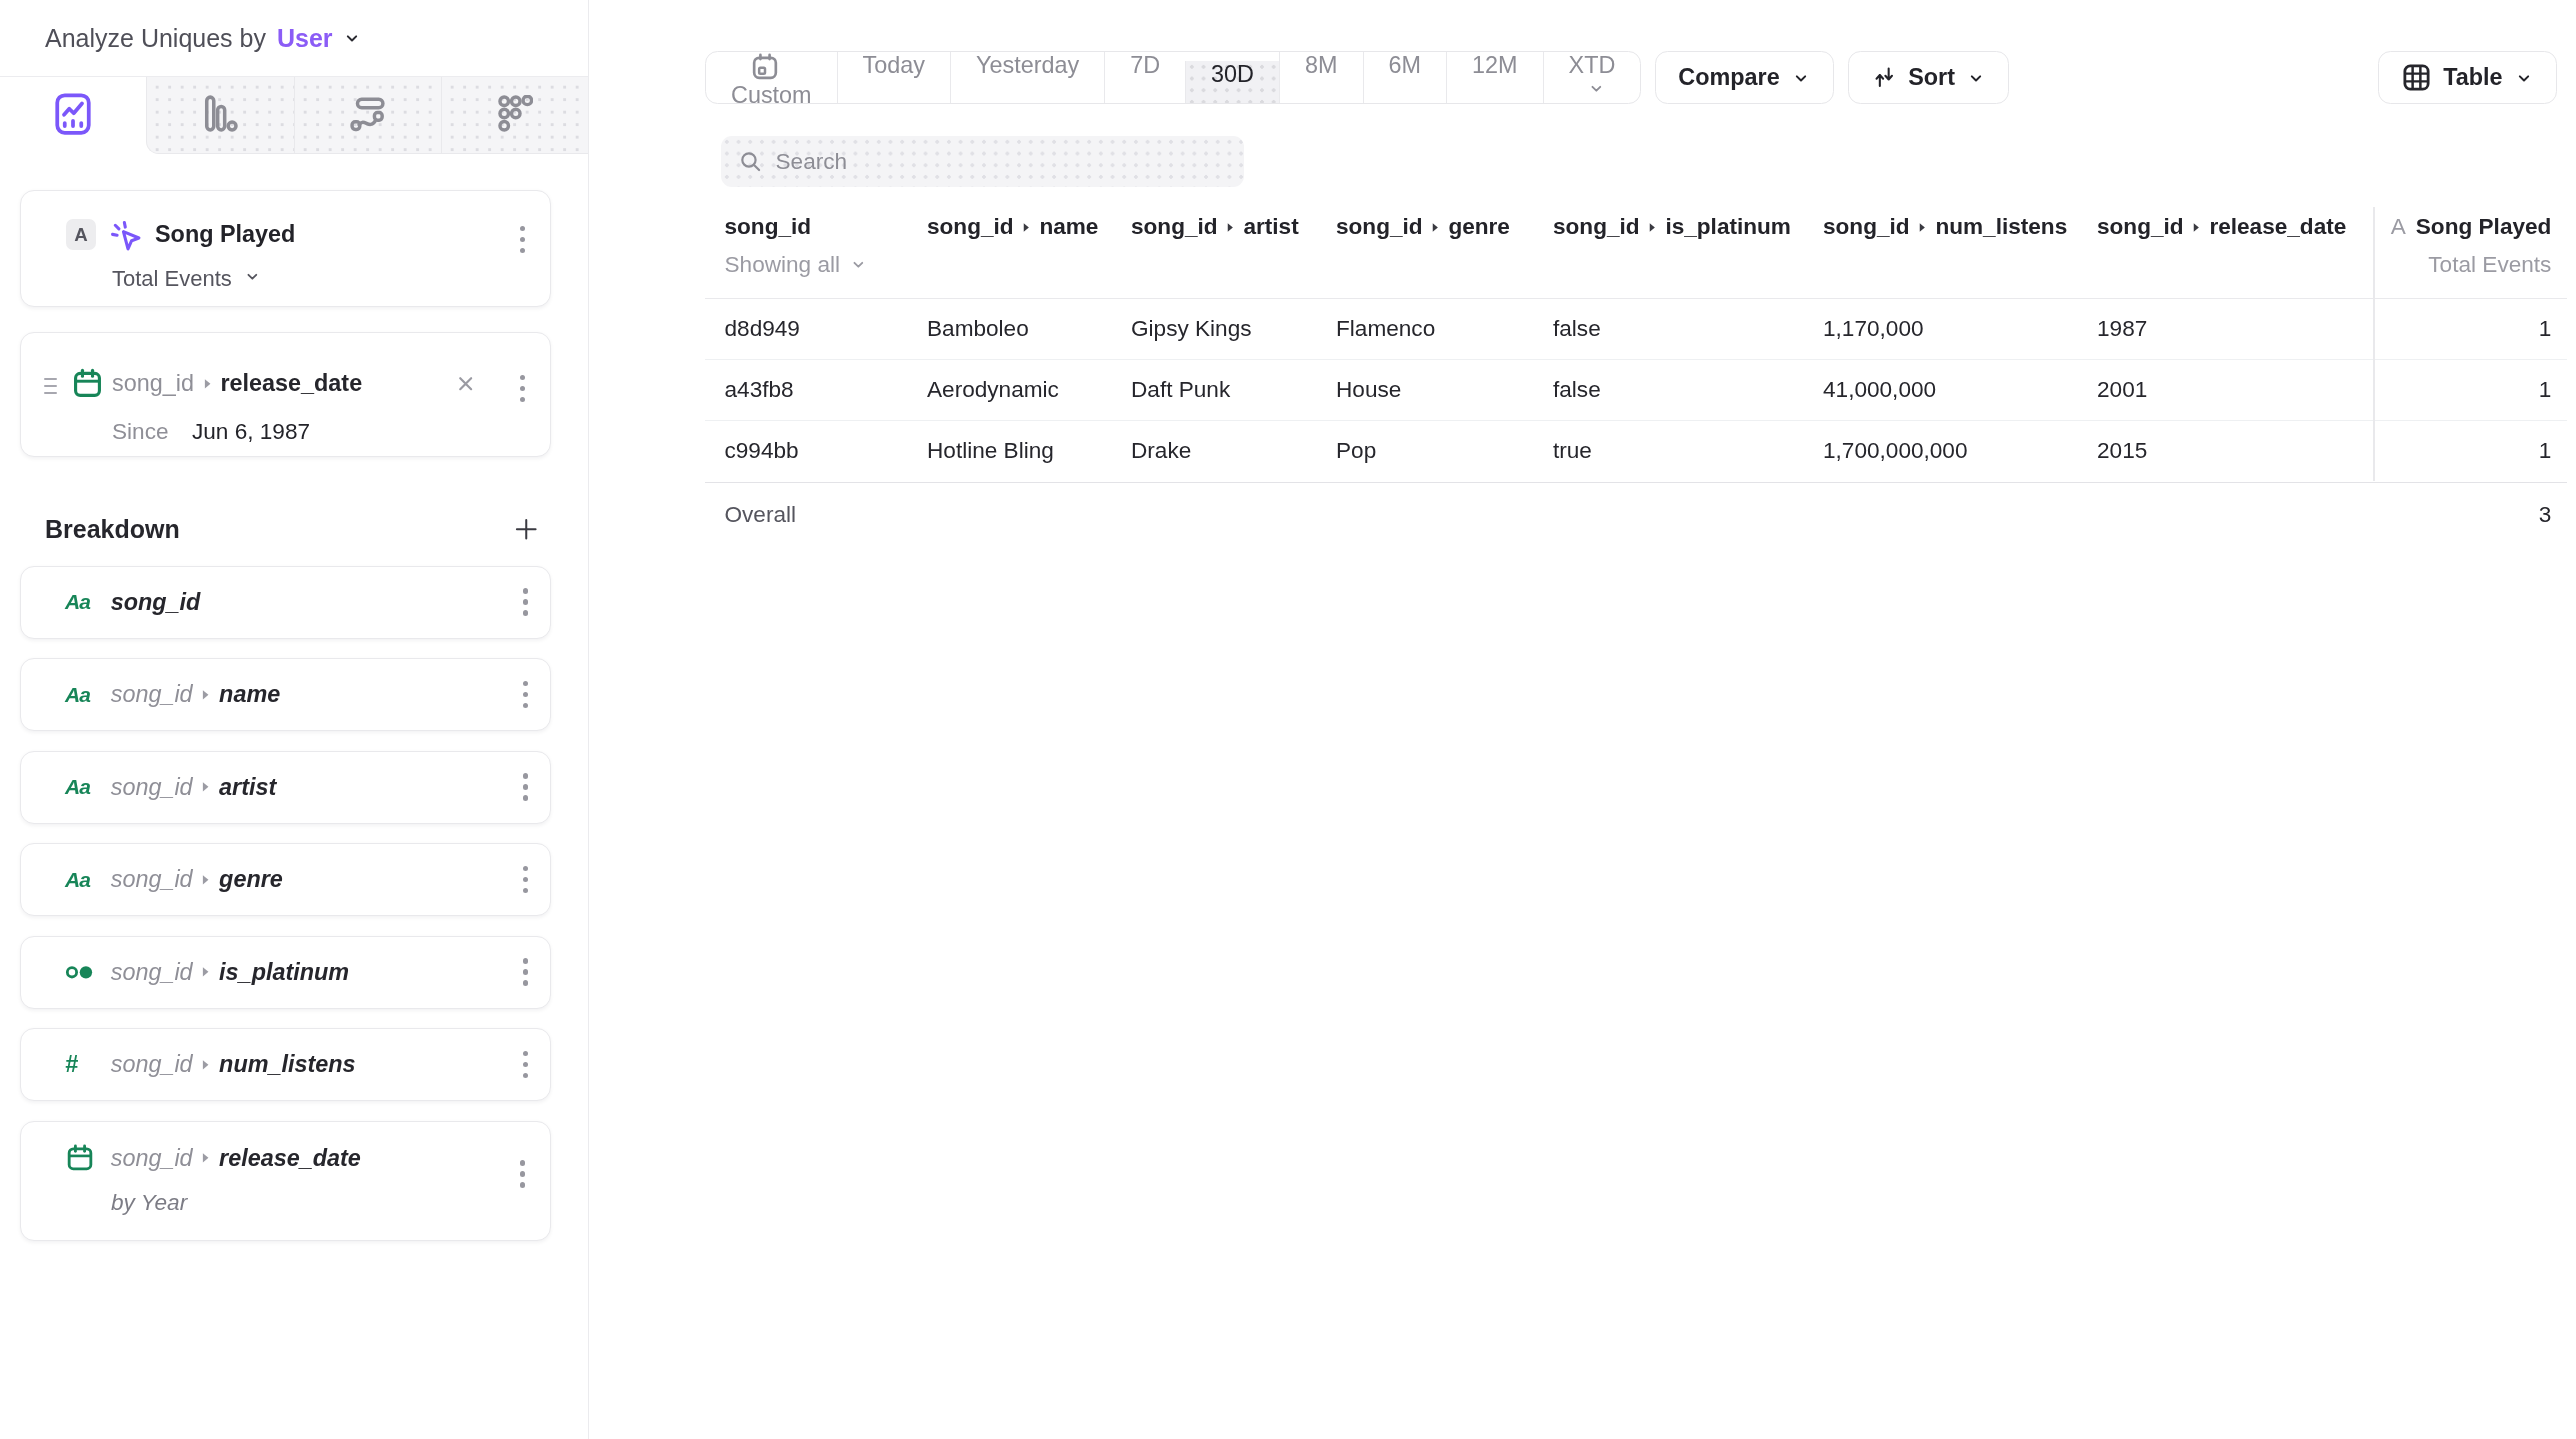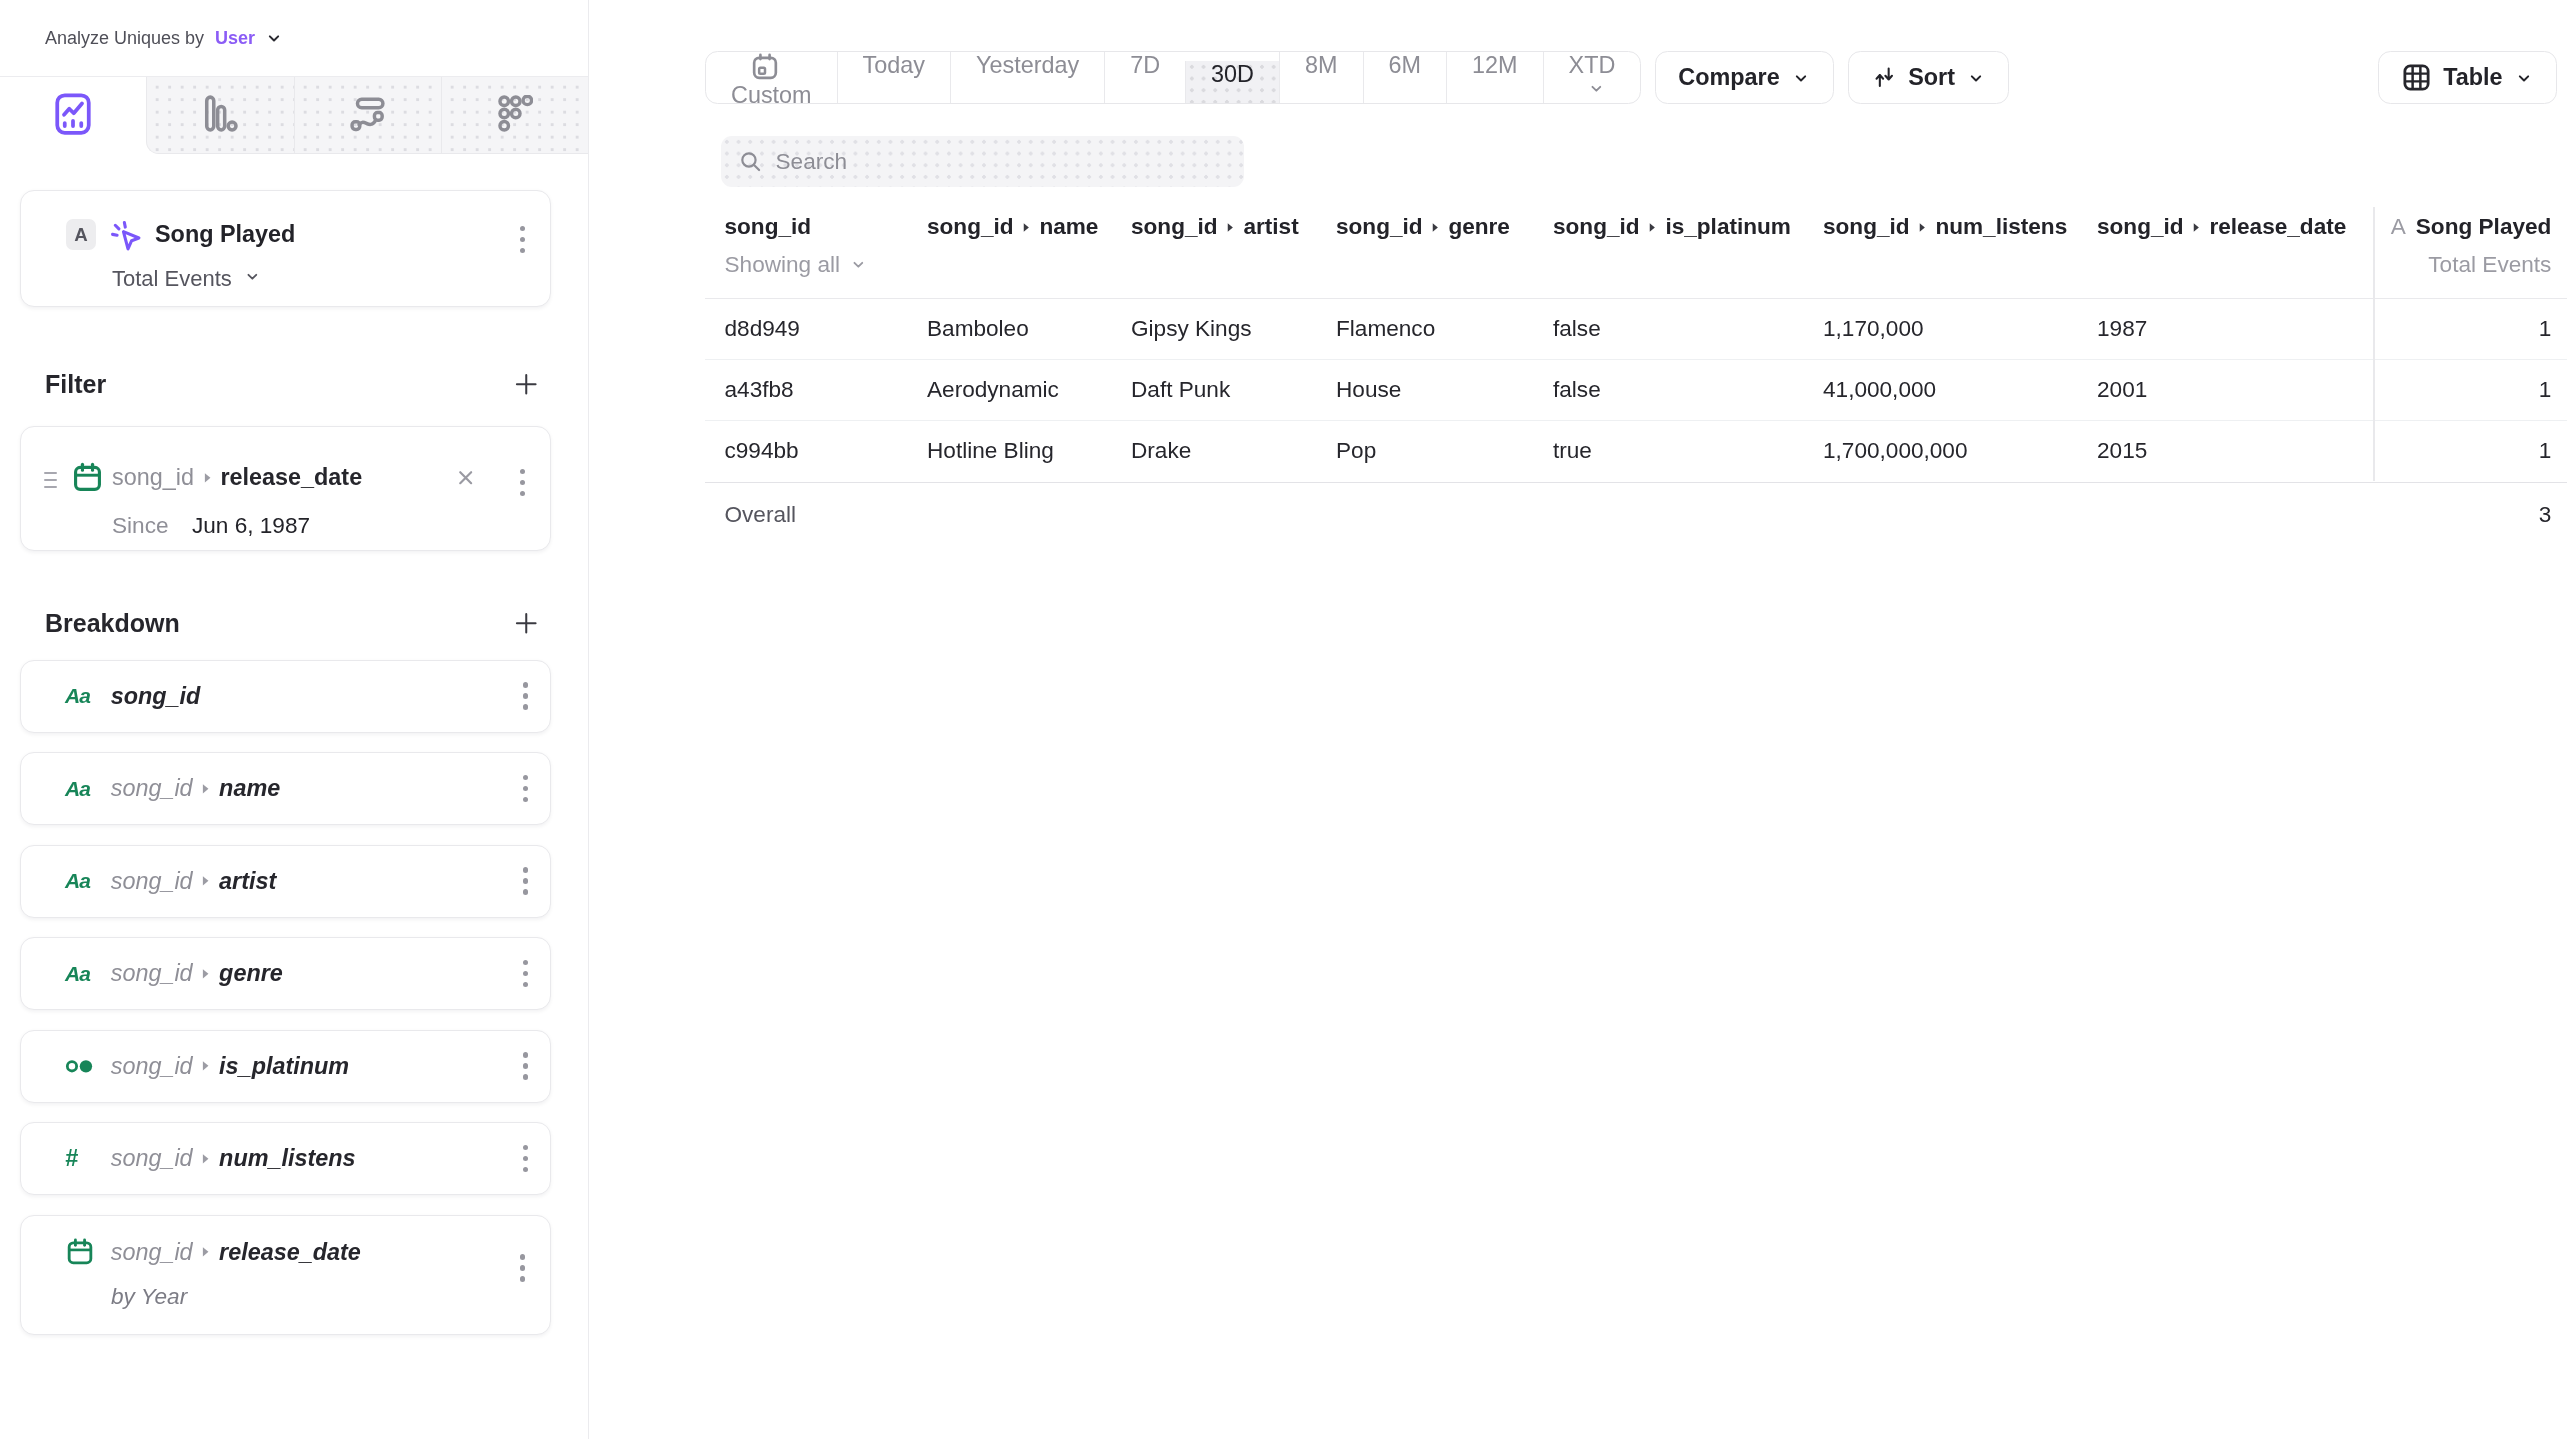--- a/index.html
+++ b/index.html
@@ -4,21 +4,21 @@
 <style>
   * { margin:0; padding:0; box-sizing:border-box; }
   html,body { width:2576px; height:1439px; background:#ffffff; overflow:hidden;
               font-family:"Liberation Sans", sans-serif; color:#26262c; }
   .app { position:relative; width:2576px; height:1439px; }
 
   
   .sidebar { position:absolute; left:0; top:0; width:589px; height:1439px;
              border-right:1.6px solid #ebebee; background:#fff; }
   .sb-header { height:76px; display:flex; align-items:center; padding-left:45px;
-               font-size:18px; }
+               font-size:25px; }
   .sb-header .pfx { color:#4f4f58; }
   .sb-header .entity { color:#8b5cf6; font-weight:700; margin-left:11px; }
   .sb-header .chev { margin-left:9.3px; display:flex; }
 
   .tabbar { height:78px; display:flex; border-top:1.6px solid #ececef; }
   .tab { flex:1; display:flex; align-items:center; justify-content:center; }
   .tab.inactive { background-color:#f5f5f7;
       background-image:radial-gradient(#dcdce1 1.6px, transparent 1.9px);
       background-size:12.5px 12.5px; background-position:3.9px 3.9px;
       border-bottom:1.6px solid #e9e9ec; border-left:1.6px solid #e9e9ec; }
@@ -215,28 +215,20 @@
       <span class="agg-row">
         <span>Total Events</span>
         <span>
           <svg width="18.7" height="18.7" viewBox="0 0 24 24">
               <path d="M7 10l5 5 5-5" fill="none" stroke="#55555e" stroke-width="2.4" stroke-linecap="round" stroke-linejoin="round"></path>
             </svg>
         </span>
       </span>
     </div>
 
-    <div class="section-head f-head">
-      <span class="ttl">Filter</span>
-      <span class="plus-btn">
-        <svg width="26.5" height="26.5" viewBox="0 0 34 34">
-            <path d="M17 5v24M5 17h24" stroke="#3a3a41" stroke-width="2.6" stroke-linecap="round"></path>
-          </svg>
-      </span>
-    </div>
     <div class="card filter-card">
       <span class="drag-handle">
           <i></i>
           <i></i>
           <i></i>
         </span>
       <span class="filter-cal">
         <svg width="33" height="33" viewBox="0 0 36 36">
           <rect x="5" y="7" width="26" height="24" rx="5" fill="none" stroke="#178558" stroke-width="3.4"></rect>
           <line x1="12.5" y1="3.5" x2="12.5" y2="10" stroke="#178558" stroke-width="3.4" stroke-linecap="round"></line>

